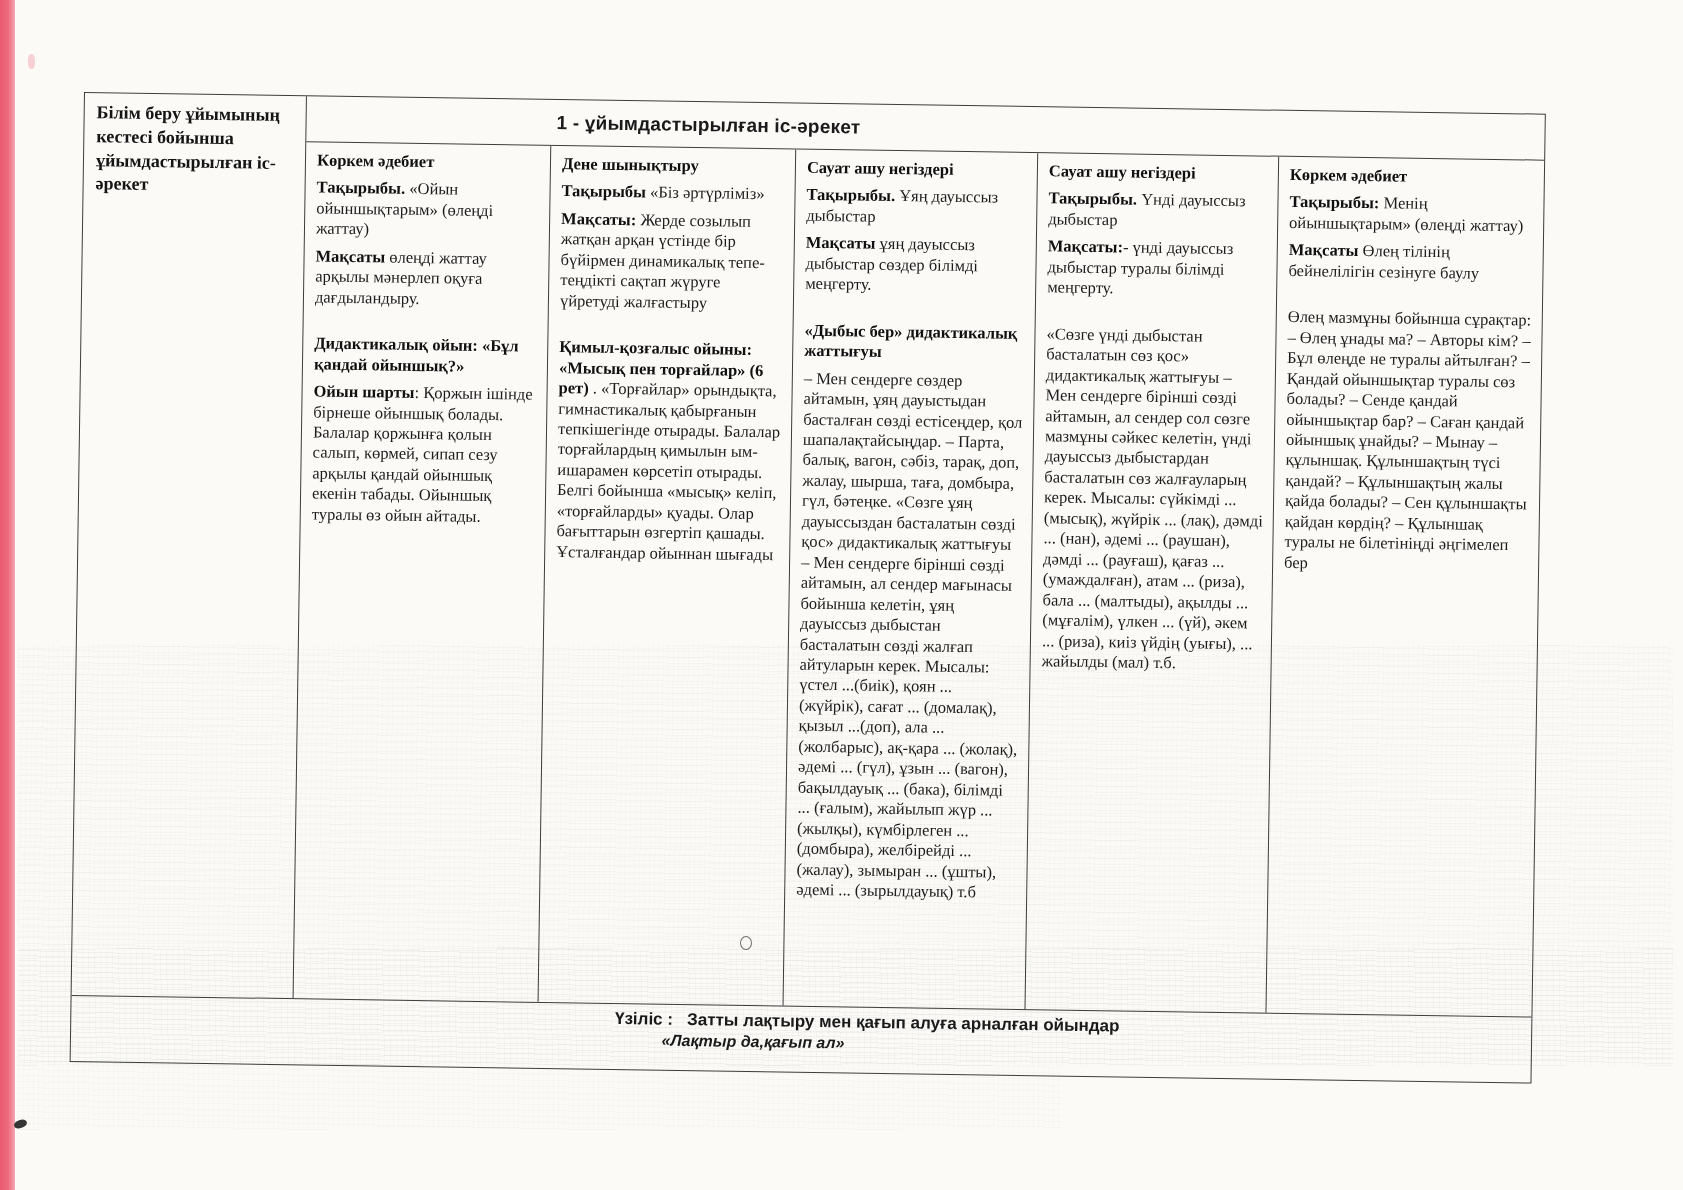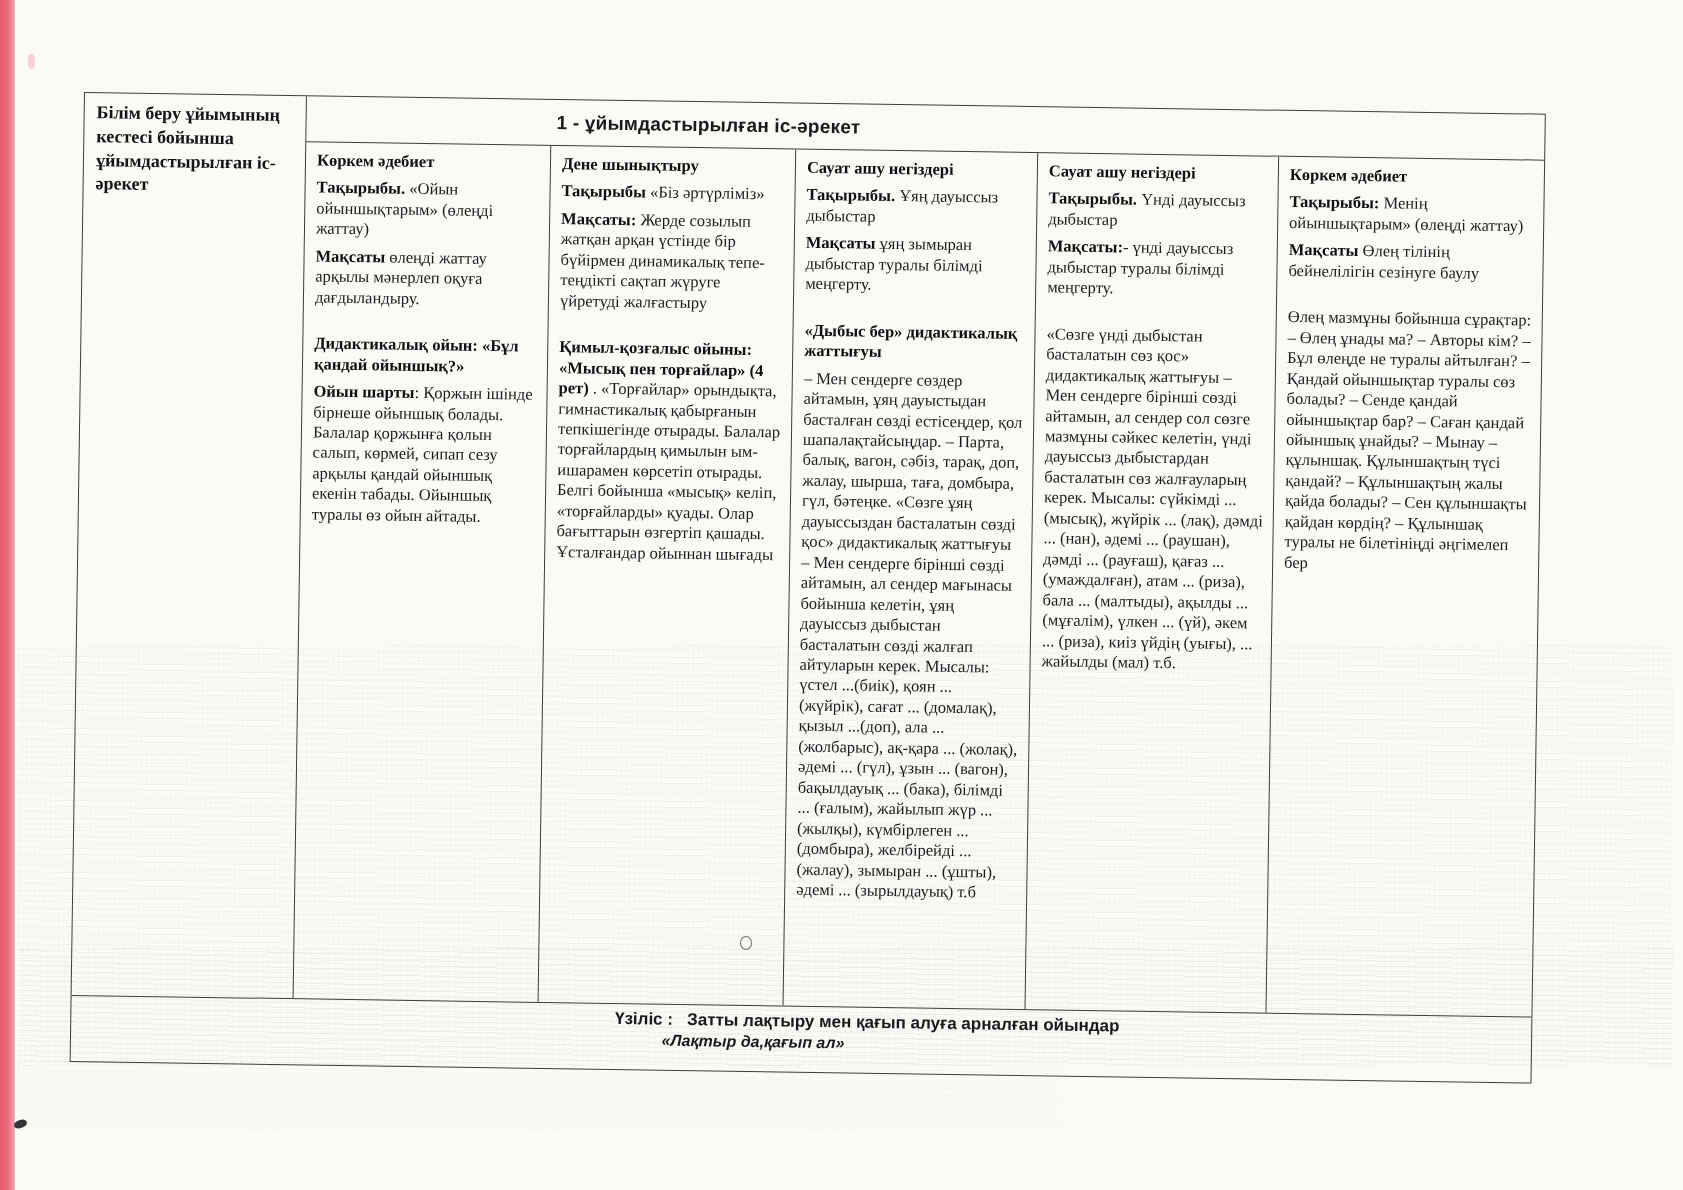--- a/index.html
+++ b/index.html
@@ -132,26 +132,26 @@
               <p class="para"><span class="b">Көркем әдебиет</span></p>
               <p class="para"><span class="b">Тақырыбы.</span><span> «Ойын ойыншықтарым» (өлеңді жаттау)</span></p>
               <p class="para"><span class="b">Мақсаты</span><span> өлеңді жаттау арқылы мәнерлеп оқуға дағдыландыру.</span></p>
               <p class="para gap"><span class="b">Дидактикалық ойын: «Бұл қандай ойыншық?»</span></p>
               <p class="para"><span class="b">Ойын шарты</span><span>: Қоржын ішінде бірнеше ойыншық болады. Балалар қоржынға қолын салып, көрмей, сипап сезу арқылы қандай ойыншық екенін табады. Ойыншық туралы өз ойын айтады.</span></p>
             </div>
           <div class="col c2">
               <p class="para"><span class="b">Дене шынықтыру</span></p>
               <p class="para"><span class="b">Тақырыбы</span><span> «Біз әртүрліміз»</span></p>
               <p class="para"><span class="b">Мақсаты:</span><span> Жерде созылып жатқан арқан үстінде бір бүйірмен динамикалық тепе-теңдікті сақтап жүруге үйретуді жалғастыру</span></p>
-              <p class="para gap"><span class="b">Қимыл-қозғалыс ойыны: «Мысық пен торғайлар» (4 рет)</span><span> . «Торғайлар» орындықта, гимнастикалық қабырғанын тепкішегінде отырады. Балалар торғайлардың қимылын ым-ишарамен көрсетіп отырады. Белгі бойынша «мысық» келіп, «торғайларды» қуады. Олар бағыттарын өзгертіп қашады. Ұсталғандар ойыннан шығады</span></p>
+              <p class="para gap"><span class="b">Қимыл-қозғалыс ойыны: «Мысық пен торғайлар» (6 рет)</span><span> . «Торғайлар» орындықта, гимнастикалық қабырғанын тепкішегінде отырады. Балалар торғайлардың қимылын ым-ишарамен көрсетіп отырады. Белгі бойынша «мысық» келіп, «торғайларды» қуады. Олар бағыттарын өзгертіп қашады. Ұсталғандар ойыннан шығады</span></p>
             </div>
           <div class="col c3">
               <p class="para"><span class="b">Сауат ашу негіздері</span></p>
               <p class="para"><span class="b">Тақырыбы.</span><span>  Ұяң дауыссыз дыбыстар</span></p>
-              <p class="para"><span class="b">Мақсаты</span><span> ұяң зымыран дыбыстар туралы білімді меңгерту.</span></p>
+              <p class="para"><span class="b">Мақсаты</span><span> ұяң дауыссыз дыбыстар сөздер білімді меңгерту.</span></p>
               <p class="para gap"><span class="b">«Дыбыс бер» дидактикалық жаттығуы</span></p>
               <p class="para"><span>– Мен сендерге сөздер айтамын, ұяң дауыстыдан басталған сөзді естісеңдер, қол шапалақтайсыңдар. – Парта, балық, вагон, сәбіз, тарақ, доп, жалау, шырша, таға, домбыра, гүл, бәтеңке. «Сөзге ұяң дауыссыздан басталатын сөзді қос» дидактикалық жаттығуы – Мен сендерге бірінші сөзді айтамын, ал сендер мағынасы бойынша келетін, ұяң дауыссыз дыбыстан басталатын сөзді жалғап айтуларын керек. Мысалы: үстел ...(биік), қоян ... (жүйрік), сағат ... (домалақ), қызыл ...(доп), ала ...(жолбарыс), ақ-қара ... (жолақ), әдемі ... (гүл), ұзын ... (вагон), бақылдауық ... (бака), білімді ... (ғалым), жайылып жүр ... (жылқы), күмбірлеген ...(домбыра), желбірейді ...(жалау), зымыран ... (ұшты), әдемі ... (зырылдауық) т.б</span></p>
             </div>
           <div class="col c4">
               <p class="para"><span class="b">Сауат ашу негіздері</span></p>
               <p class="para"><span class="b">Тақырыбы.</span><span> Үнді дауыссыз дыбыстар</span></p>
               <p class="para"><span class="b">Мақсаты:</span><span>- үнді дауыссыз дыбыстар туралы білімді меңгерту.</span></p>
               <p class="para gap"><span>«Сөзге үнді дыбыстан басталатын сөз қос» дидактикалық жаттығуы – Мен сендерге бірінші сөзді айтамын, ал сендер сол сөзге мазмұны сәйкес келетін, үнді дауыссыз дыбыстардан басталатын сөз жалғауларың керек. Мысалы: сүйкімді ... (мысық), жүйрік ... (лақ), дәмді ... (нан), әдемі ... (раушан), дәмді ... (рауғаш), қағаз ... (умаждалған), атам ... (риза), бала ... (малтыды), ақылды ... (мұғалім), үлкен ... (үй), әкем ... (риза), киіз үйдің (уығы), ... жайылды (мал) т.б.</span></p>
             </div>
           <div class="col c5">

